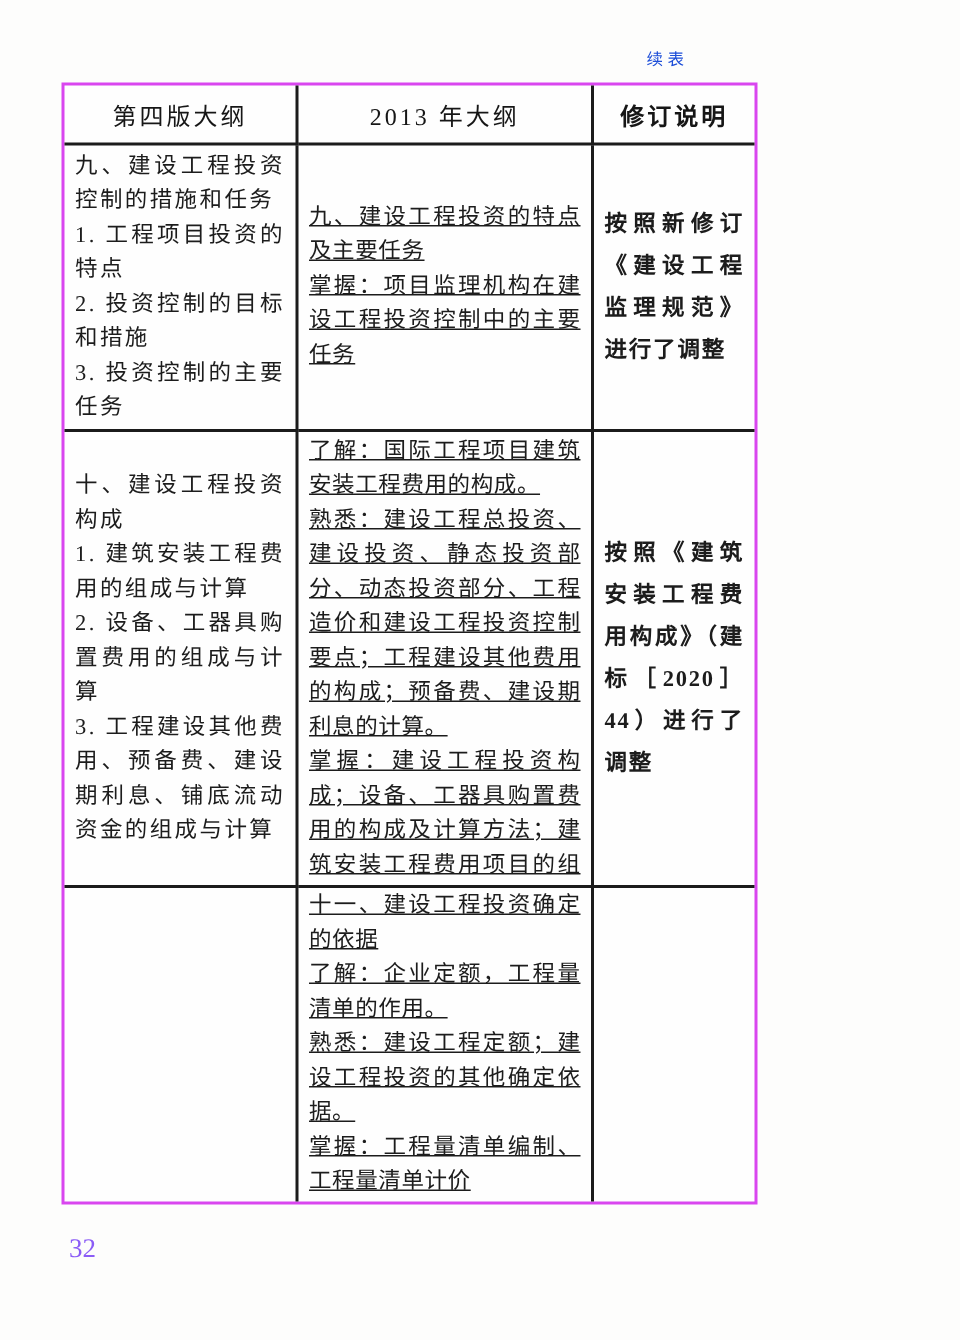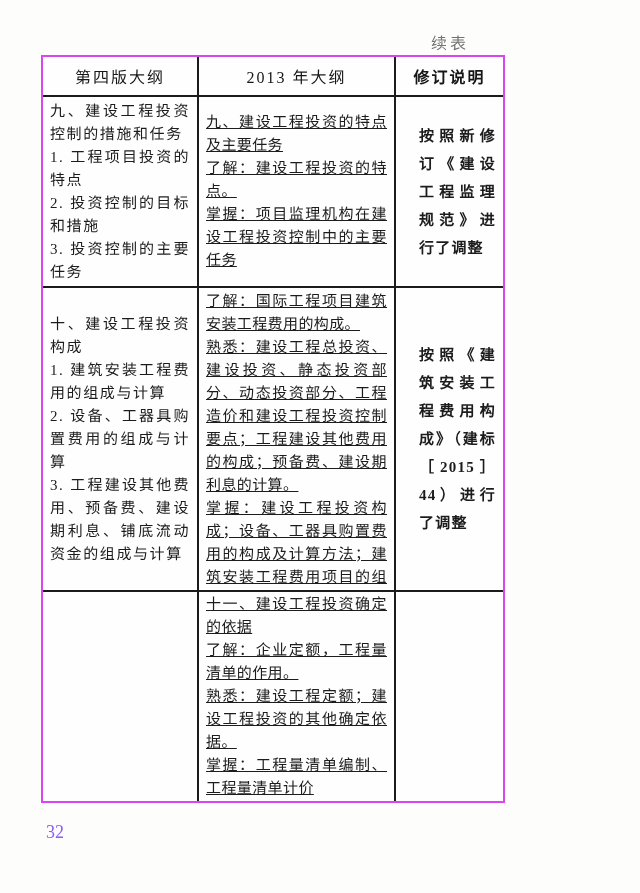--- a/index.html
+++ b/index.html
@@ -12,23 +12,23 @@
     position: relative;
     background: #fdfdfc;
     color: #1e1e1e;
     font-family: "Liberation Serif", "DejaVu Serif", serif;
     overflow: hidden;
   }
   .continued-label {
     position: absolute;
     top: 30px;
     left: 431px;
-    font-size: 16px;
+    font-size: 11px;
     letter-spacing: 3px;
-    color: #737373;
+    color: #1d4ed8;
   }
   .doc-table {
     position: absolute;
     top: 55px;
     left: 41px;
     width: 464px;
     height: 748px;
     box-sizing: border-box;
     border: 2px solid #d946ef;
     display: grid;
@@ -57,21 +57,21 @@
   }
   .para {
     font-size: 15px;
     line-height: 23px;
     text-align: justify;
     text-align-last: left;
     color: #1c1c1c;
   }
   .col-0 .para { letter-spacing: 1.6px; }
   .col-1 .para { letter-spacing: 0.4px; text-decoration: underline; }
-  .col-2 .para { letter-spacing: 1.2px; line-height: 28px; margin-left: 16px; }
+  .col-2 .para { letter-spacing: 1.2px; line-height: 28px; }
   .page-number {
     position: absolute;
     top: 822px;
     left: 46px;
     font-size: 18px;
     color: #8b5cf6;
   }
 </style>
 </head>
 <body>
@@ -85,41 +85,40 @@
   <div class="cell header col-2 last-col">修订说明</div>
 
   <div class="cell col-0">
     <div class="para">九、建设工程投资控制的措施和任务</div>
     <div class="para">1. 工程项目投资的特点</div>
     <div class="para">2. 投资控制的目标和措施</div>
     <div class="para">3. 投资控制的主要任务</div>
   </div>
   <div class="cell col-1">
     <div class="para">九、建设工程投资的特点及主要任务</div>
-    <div class="para">了解：建设工程投资的特点。</div>
     <div class="para">掌握：项目监理机构在建设工程投资控制中的主要任务</div>
   </div>
   <div class="cell col-2 last-col">
     <div class="para">按照新修订《建设工程监理规范》进行了调整</div>
   </div>
 
   <div class="cell col-0">
     <div class="para">十、建设工程投资构成</div>
     <div class="para">1. 建筑安装工程费用的组成与计算</div>
     <div class="para">2. 设备、工器具购置费用的组成与计算</div>
     <div class="para">3. 工程建设其他费用、预备费、建设期利息、铺底流动资金的组成与计算</div>
   </div>
   <div class="cell col-1">
     <div class="para">十、建设工程投资构成</div>
     <div class="para">了解：国际工程项目建筑安装工程费用的构成。</div>
     <div class="para">熟悉：建设工程总投资、建设投资、静态投资部分、动态投资部分、工程造价和建设工程投资控制要点；工程建设其他费用的构成；预备费、建设期利息的计算。</div>
     <div class="para">掌握：建设工程投资构成；设备、工器具购置费用的构成及计算方法；建筑安装工程费用项目的组成及计算</div>
   </div>
   <div class="cell col-2 last-col">
-    <div class="para">按照《建筑安装工程费用构成》（建标［2015］44）进行了调整</div>
+    <div class="para">按照《建筑安装工程费用构成》（建标［2020］44）进行了调整</div>
   </div>
 
   <div class="cell col-0 last-row"></div>
   <div class="cell col-1 last-row">
     <div class="para">十一、建设工程投资确定的依据</div>
     <div class="para">了解：企业定额，工程量清单的作用。</div>
     <div class="para">熟悉：建设工程定额；建设工程投资的其他确定依据。</div>
     <div class="para">掌握：工程量清单编制、工程量清单计价</div>
   </div>
 </div>

